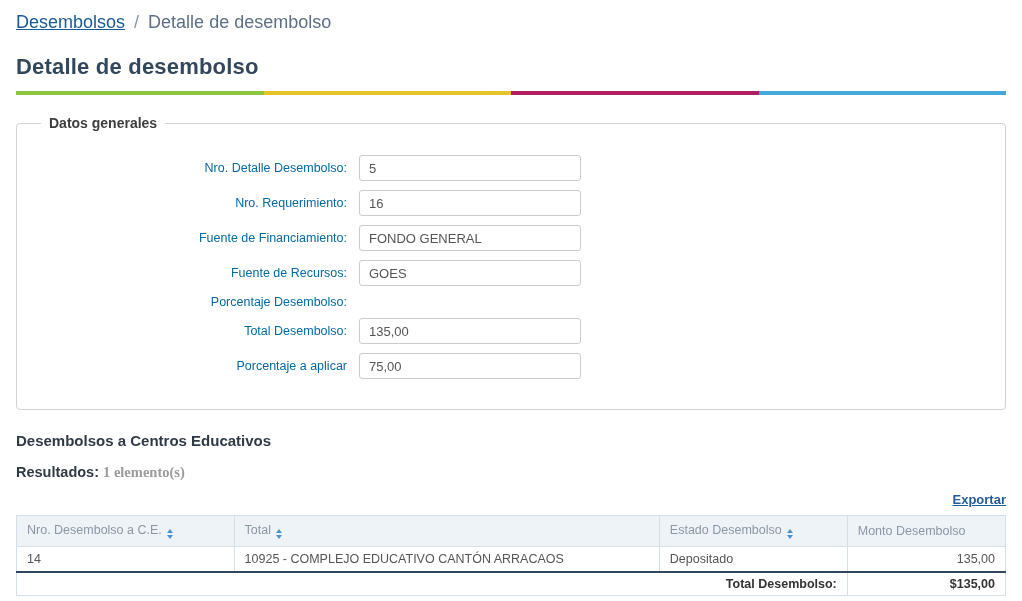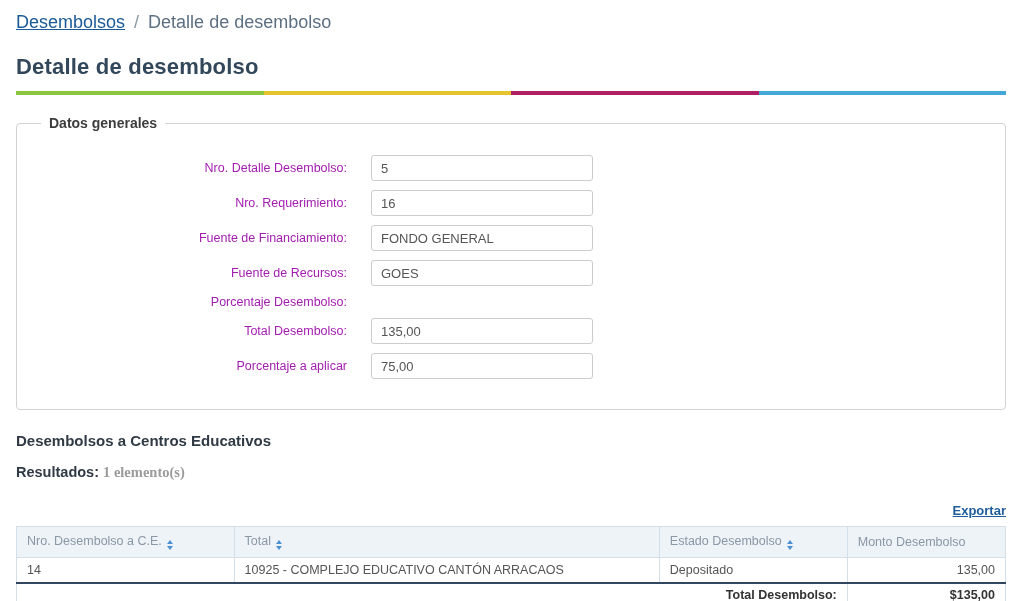--- a/index.html
+++ b/index.html
@@ -48,22 +48,22 @@
     padding: 0 8px;
     font-size: 14px;
     font-weight: bold;
     color: #3d3d3d;
   }
   .form-row { display: flex; align-items: center; margin-bottom: 9px; }
   .form-row label {
     width: 318px;
     text-align: right;
     font-size: 12.5px;
-    color: #a21caf;
-    margin-right: 24px;
+    color: #0369a1;
+    margin-right: 12px;
     flex: 0 0 auto;
   }
   .form-row input {
     width: 222px;
     height: 26px;
     padding: 4px 9px;
     border: 1px solid #cccccc;
     border-radius: 3px;
     font-family: "Liberation Sans", sans-serif;
     font-size: 13px;
@@ -76,21 +76,21 @@
   h2.section-title {
     margin-top: 22px;
     font-size: 15px;
     font-weight: bold;
     color: #303a45;
   }
   .results-line { margin-top: 15px; font-size: 14.5px; font-weight: bold; }
   .results-line .lbl { color: #303a45; }
   .results-line .val { color: #9b9b9b; margin-left: 0; font-family: Liberation Serif, serif; }
 
-  .export-row { width: 990px; text-align: right; margin-top: 20px; }
+  .export-row { width: 990px; text-align: right; margin-top: 9px; }
   .export-row a {
     font-size: 13px;
     font-weight: bold;
     color: #1f5c99;
     text-decoration: underline;
     cursor: pointer;
   }
 
   
   table.results {

